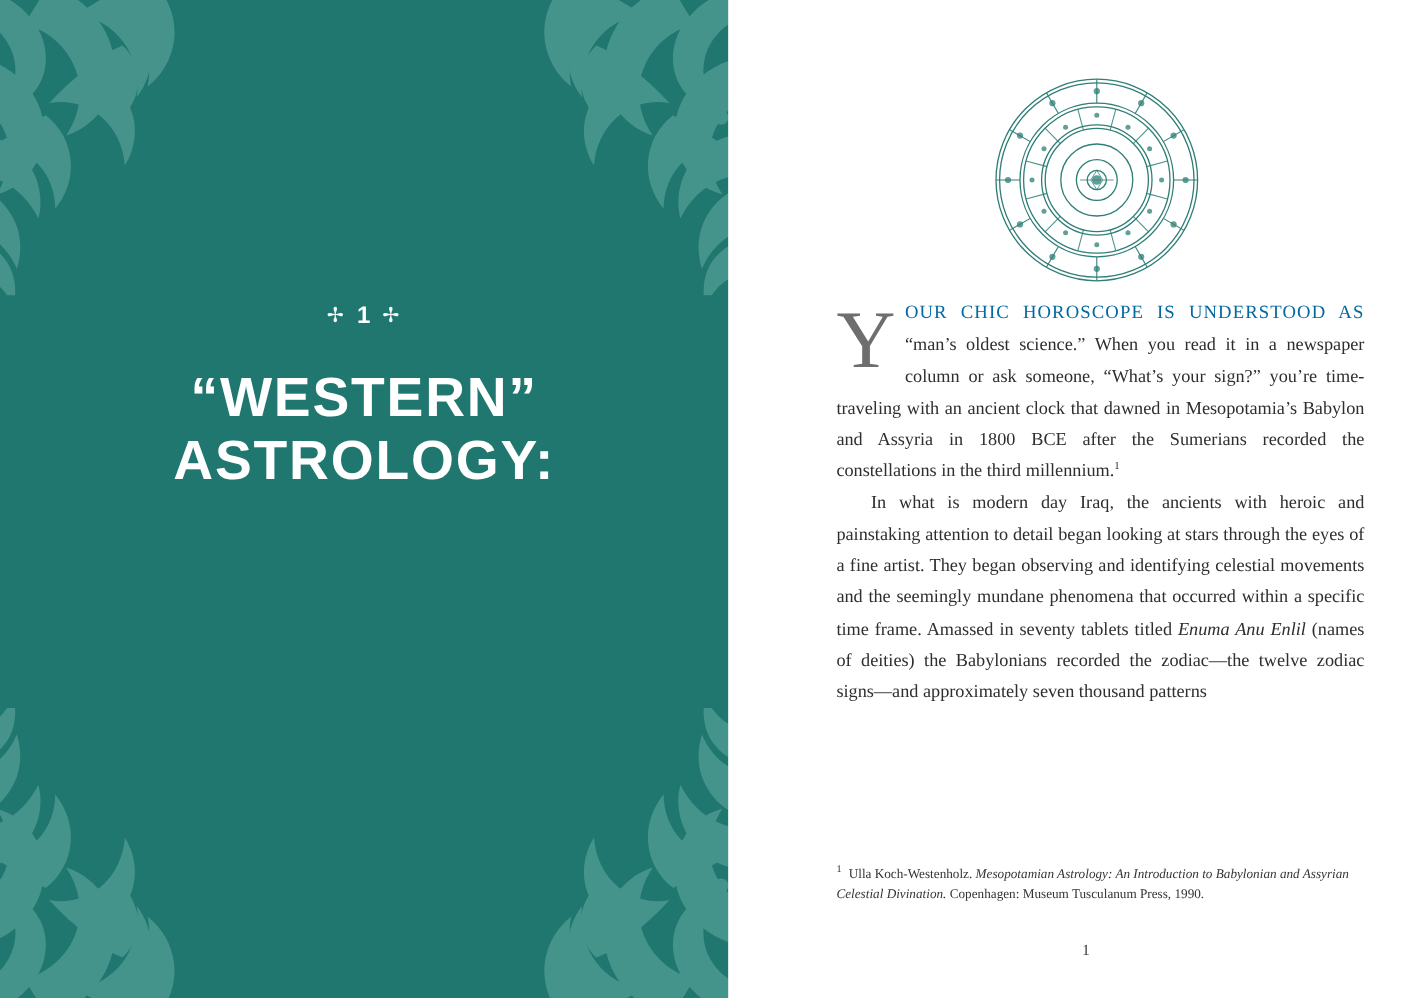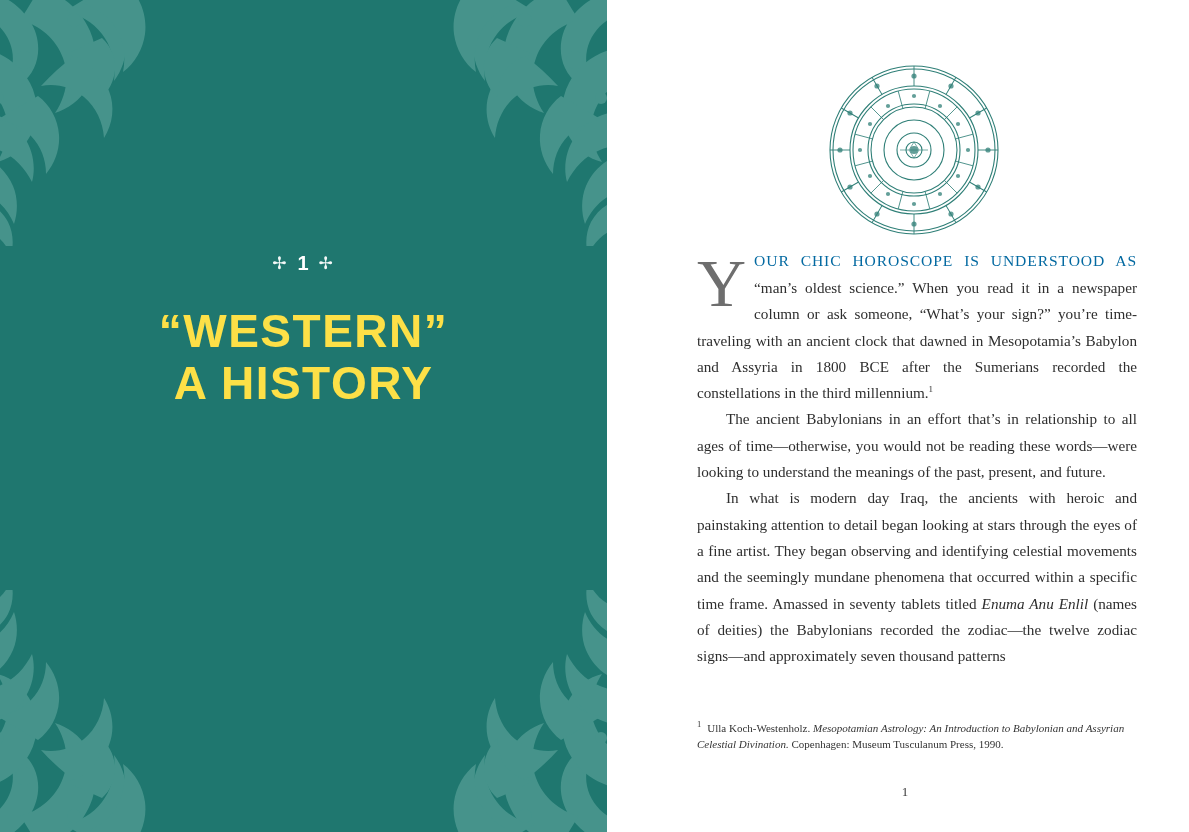--- a/index.html
+++ b/index.html
@@ -68,21 +68,21 @@
     font-weight: 700;
     font-size: 20px;
     letter-spacing: 1px;
   }
   .chapter-title {
     font-family: "Liberation Sans", sans-serif;
     font-weight: 700;
     font-size: 46px;
     line-height: 1.13;
     letter-spacing: 1.5px;
-    color: #fde047;
+    color: #ffffff;
     padding: 0 26px;
   }
   .chapter-title .line { display: block; white-space: nowrap; }
 
   
   .page-right {
     position: relative;
     width: 582px;
     height: 832px;
     background: #ffffff;
@@ -249,21 +249,21 @@
     </div>
 
     <div class="chapter-block">
       <div class="chapter-num-row">
         <span class="fleur">✢</span>
         <span class="num">1</span>
         <span class="fleur">✢</span>
       </div>
       <h1 class="chapter-title">
         <span class="line">“WESTERN”</span>
-        <span class="line">A HISTORY</span>
+        <span class="line">ASTROLOGY:</span>
       </h1>
     </div>
   </div>
 
   <div class="page-right">
 
     <div class="zodiac-wheel">
       <svg width="176" height="176" viewBox="0 0 176 176" xmlns="http://www.w3.org/2000/svg">
         <g fill="none" stroke="#2f7f77" stroke-width="1.1">
           <circle cx="88" cy="88" r="84"></circle>
@@ -343,21 +343,20 @@
         </g>
         <g stroke="#2f7f77" stroke-width="0.8" fill="none" opacity="0.8">
           <path d="M88 80 l5 8 -5 8 -5 -8z"></path>
           <path d="M74 88 l14 0 M102 88 l-14 0"></path>
         </g>
       </svg>
     </div>
 
     <div class="body-text">
       <p class="dropcap-wrap"><span class="dropcap">Y</span><span class="smallcaps">OUR CHIC HOROSCOPE IS UNDERSTOOD AS</span> <span>“man’s oldest science.” When you read it in a newspaper column or ask someone, “What’s your sign?” you’re time-traveling with an ancient clock that dawned in Mesopotamia’s Babylon and Assyria in 1800 BCE after the Sumerians recorded the constellations in the third millennium.</span><sup class="fn-ref">1</sup></p>
-      <p>The ancient Babylonians in an effort that’s in relationship to all ages of time—otherwise, you would not be reading these words—were looking to understand the meanings of the past, present, and future.</p>
       <p><span>In what is modern day Iraq, the ancients with heroic and painstaking attention to detail began looking at stars through the eyes of a fine artist. They began observing and identifying celestial movements and the seemingly mundane phenomena that occurred within a specific time frame. Amassed in seventy tablets titled </span><em class="title-italic">Enuma Anu Enlil</em><span> (names of deities) the Babylonians recorded the zodiac—the twelve zodiac signs—and approximately seven thousand patterns</span></p>
     </div>
 
     <div class="footnote">
       <span class="fn-marker">1</span><span class="fn-body">Ulla Koch-Westenholz.</span> <em class="title-italic">Mesopotamian Astrology: An Introduction to Babylonian and Assyrian Celestial Divination.</em> <span>Copenhagen: Museum Tusculanum Press, 1990.</span>
     </div>
 
     <div class="folio">1</div>
   </div>
 </div>

